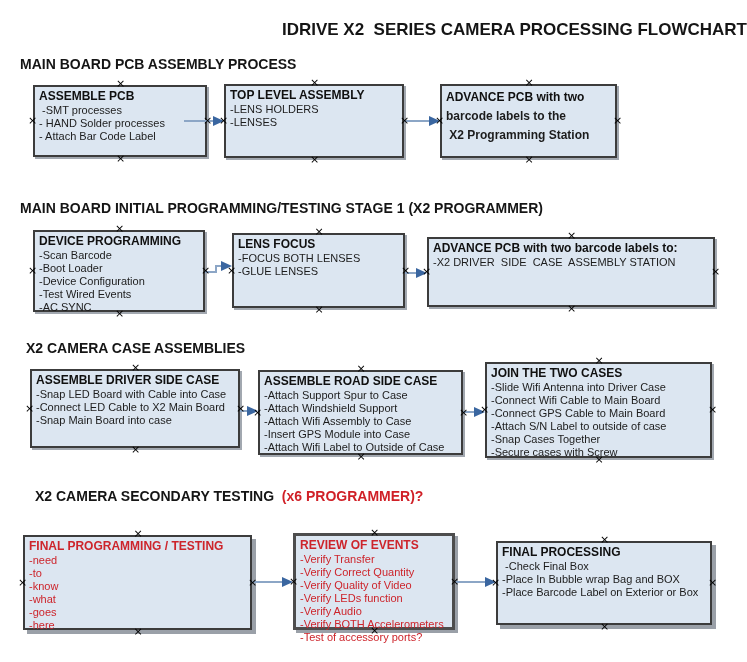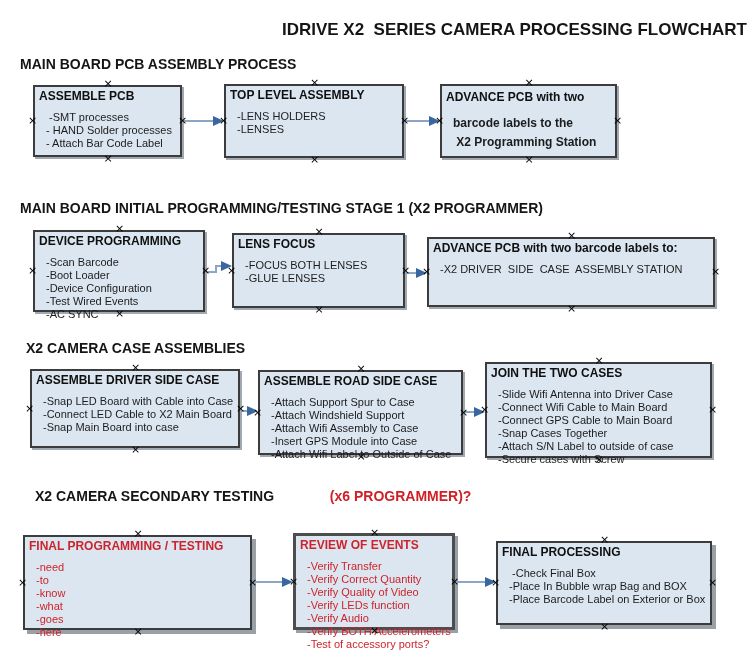--- a/index.html
+++ b/index.html
@@ -7,47 +7,47 @@
     position:relative;width:747px;height:662px;background:#ffffff;overflow:hidden;
     font-family:"Liberation Sans","DejaVu Sans",sans-serif;color:#111;
   }
   .main-title{
     position:absolute;left:0;top:20px;width:747px;text-align:right;
     font-size:17px;font-weight:bold;color:#151515;white-space:pre;
   }
   .sec-heading{
     position:absolute;font-size:14px;font-weight:bold;color:#151515;white-space:pre;
   }
-  .sec-heading .red{color:#d02027;margin-left:48px;}
+  .sec-heading .red{color:#d02027;}
   #sec1{left:20px;top:56px;}
   #sec2{left:20px;top:200px;}
   #sec3{left:26px;top:340px;}
   #sec4{left:35px;top:488px;}
 
   .flow-box{
     position:absolute;box-sizing:border-box;background:#dce6f1;
     border:2px solid #3c3c3c;box-shadow:2px 2px 0 #a2a8b0;
   }
   .flow-box .title{
     font-size:12px;font-weight:bold;line-height:15px;padding:2px 0 0 4px;
     white-space:nowrap;color:#101010;
   }
   .flow-box ul{
-    margin:7px;padding:0 0 0 4px;list-style:none;
+    margin:0;padding:0 0 0 4px;list-style:none;
   }
   .flow-box ul li{
     font-size:11px;line-height:13px;white-space:pre;color:#1c1c1c;
   }
   .roomy .title{line-height:19px;}
   .bold-items ul li{font-size:12px;font-weight:bold;line-height:19px;}
   .red-box .title, .red-box ul li{color:#cd242b;}
   .thick{border-width:3px;border-color:#4d4d4d;box-shadow:3px 3px 0 #9aa0a8;}
   .big-shadow{box-shadow:4px 4px 0 #9aa0a8;}
 
-  #box-r1a{left:33px;top:85px;width:149px;height:72px;}
+  #box-r1a{left:33px;top:85px;width:174px;height:72px;}
   #box-r1b{left:224px;top:84px;width:180px;height:74px;}
   #box-r1c{left:440px;top:84px;width:177px;height:74px;}
   #box-r2a{left:33px;top:230px;width:172px;height:82px;}
   #box-r2b{left:232px;top:233px;width:173px;height:75px;}
   #box-r2c{left:427px;top:237px;width:288px;height:70px;}
   #box-r3a{left:30px;top:369px;width:210px;height:79px;}
   #box-r3b{left:258px;top:370px;width:205px;height:85px;}
   #box-r3c{left:485px;top:362px;width:227px;height:96px;}
   #box-r4a{left:23px;top:535px;width:229px;height:95px;}
   #box-r4b{left:293px;top:533px;width:162px;height:97px;}
@@ -216,22 +216,22 @@
       <span class="handle hL"></span>
       <span class="handle hR"></span>
   </div>
 
   <div class="flow-box" id="box-r3c">
     <div class="title">JOIN THE TWO CASES</div>
     <ul>
         <li>-Slide Wifi Antenna into Driver Case</li>
         <li>-Connect Wifi Cable to Main Board</li>
         <li>-Connect GPS Cable to Main Board</li>
+        <li>-Attach S/N Label to outside of case</li>
         <li>-Snap Cases Together</li>
-        <li>-Attach S/N Label to outside of case</li>
         <li>-Secure cases with Screw</li>
       </ul>
     <span class="handle hT"></span>
       <span class="handle hB"></span>
       <span class="handle hL"></span>
       <span class="handle hR"></span>
   </div>
 
   <div class="flow-box red-box big-shadow" id="box-r4a">
     <div class="title">FINAL PROGRAMMING / TESTING</div>

